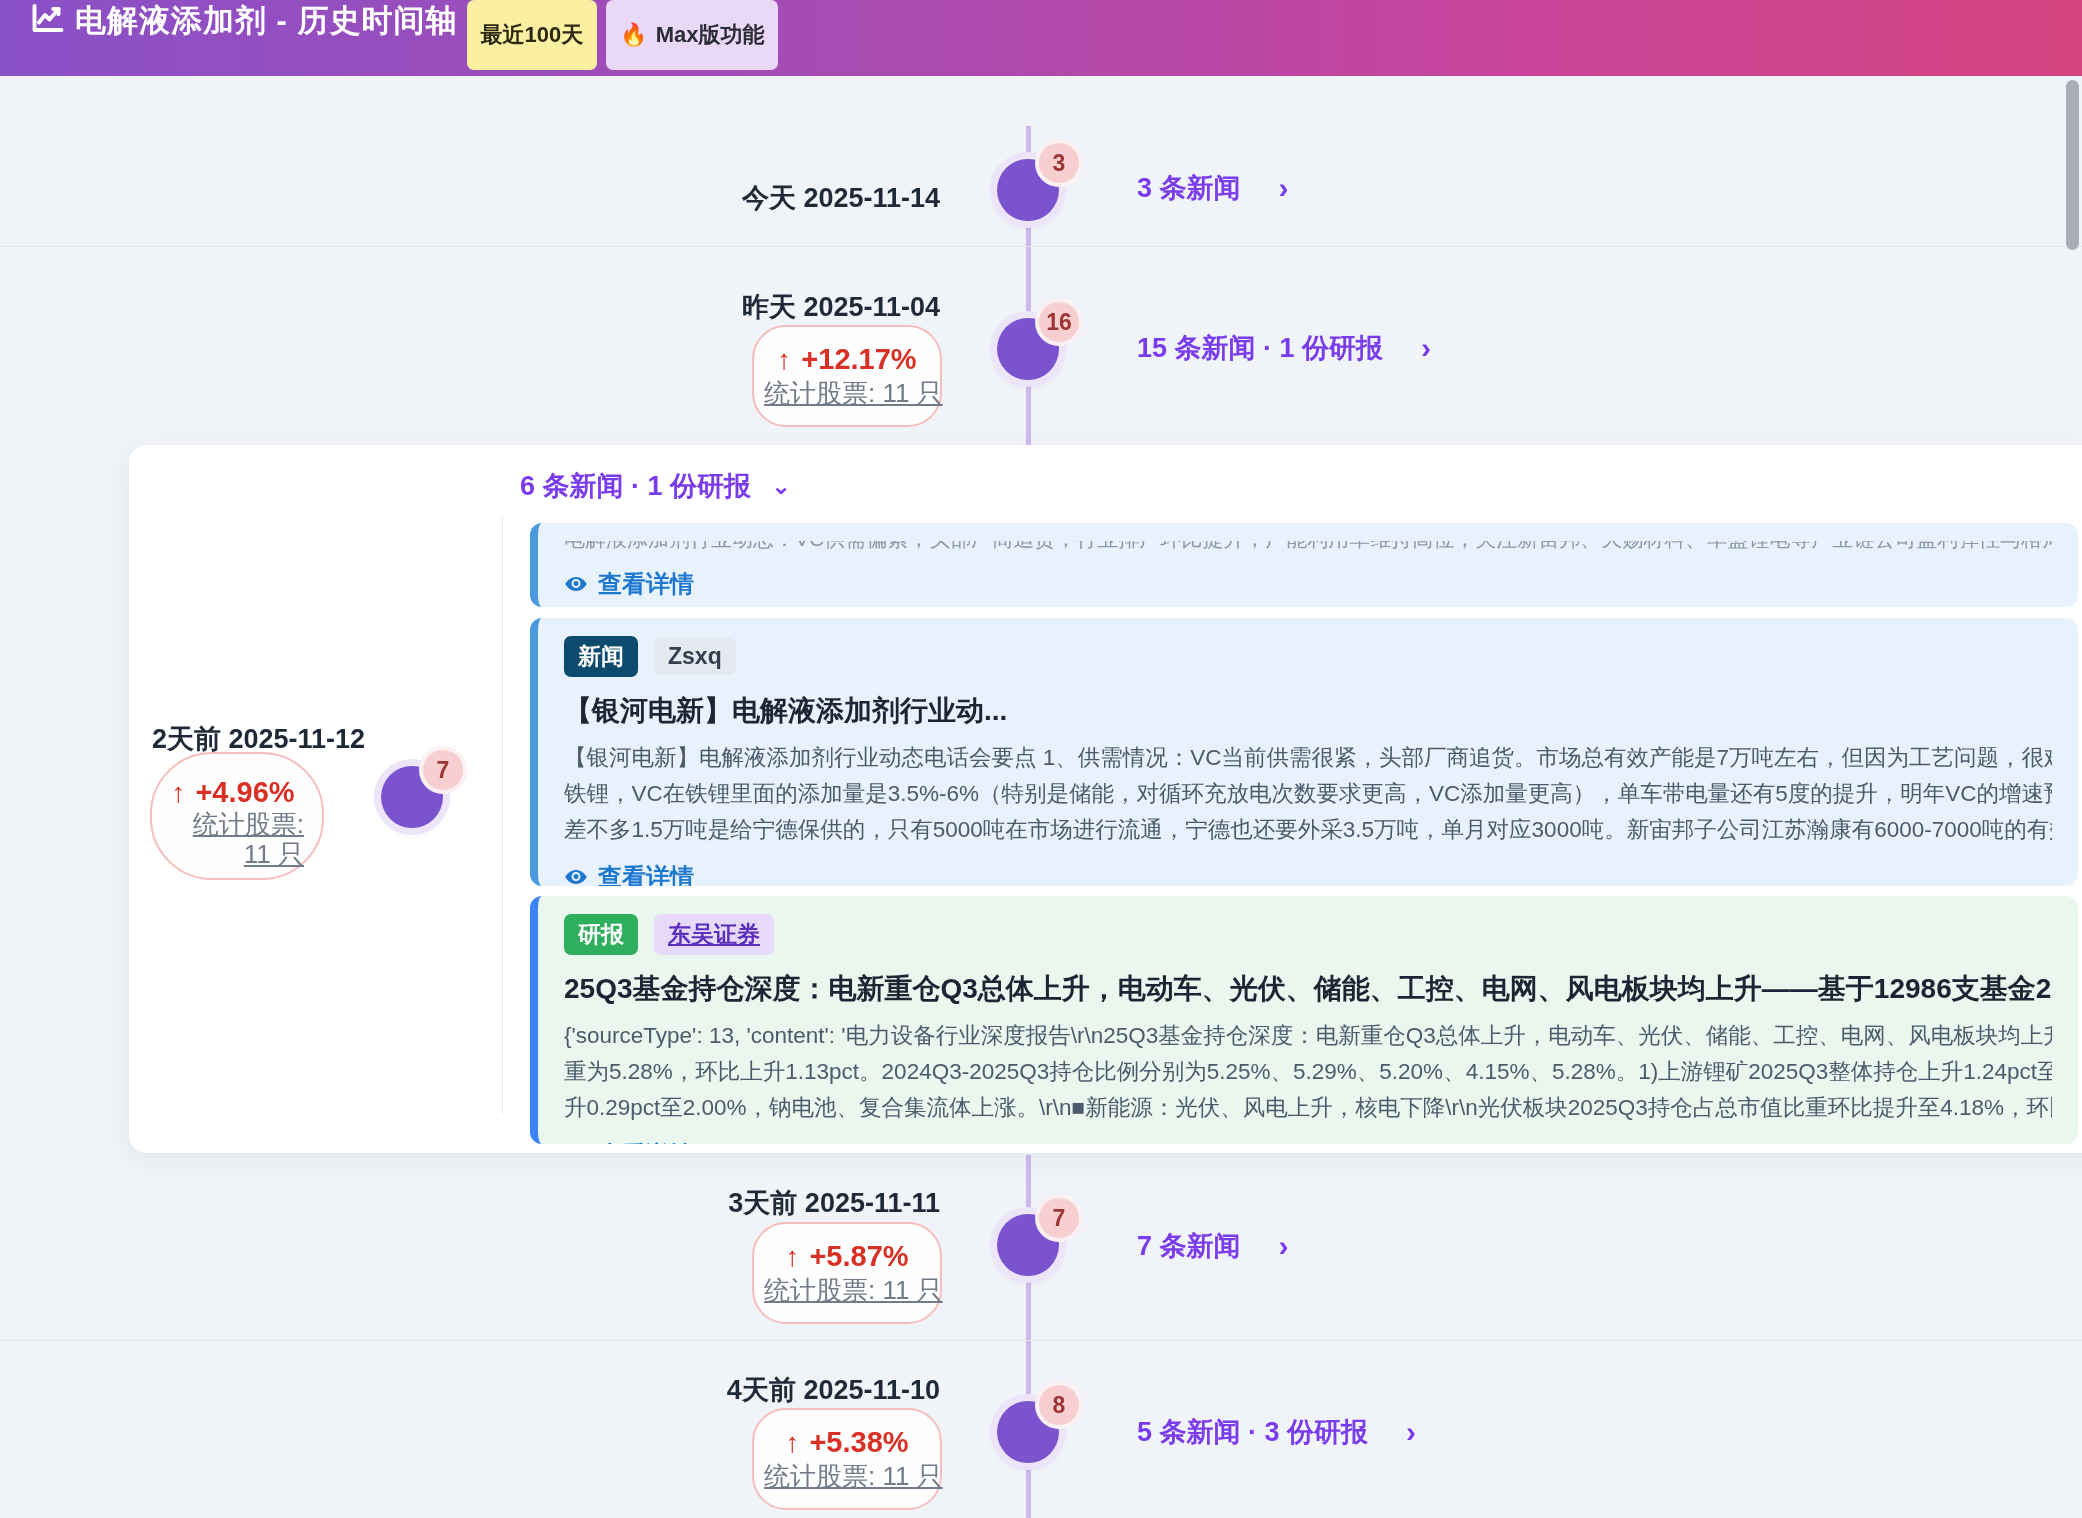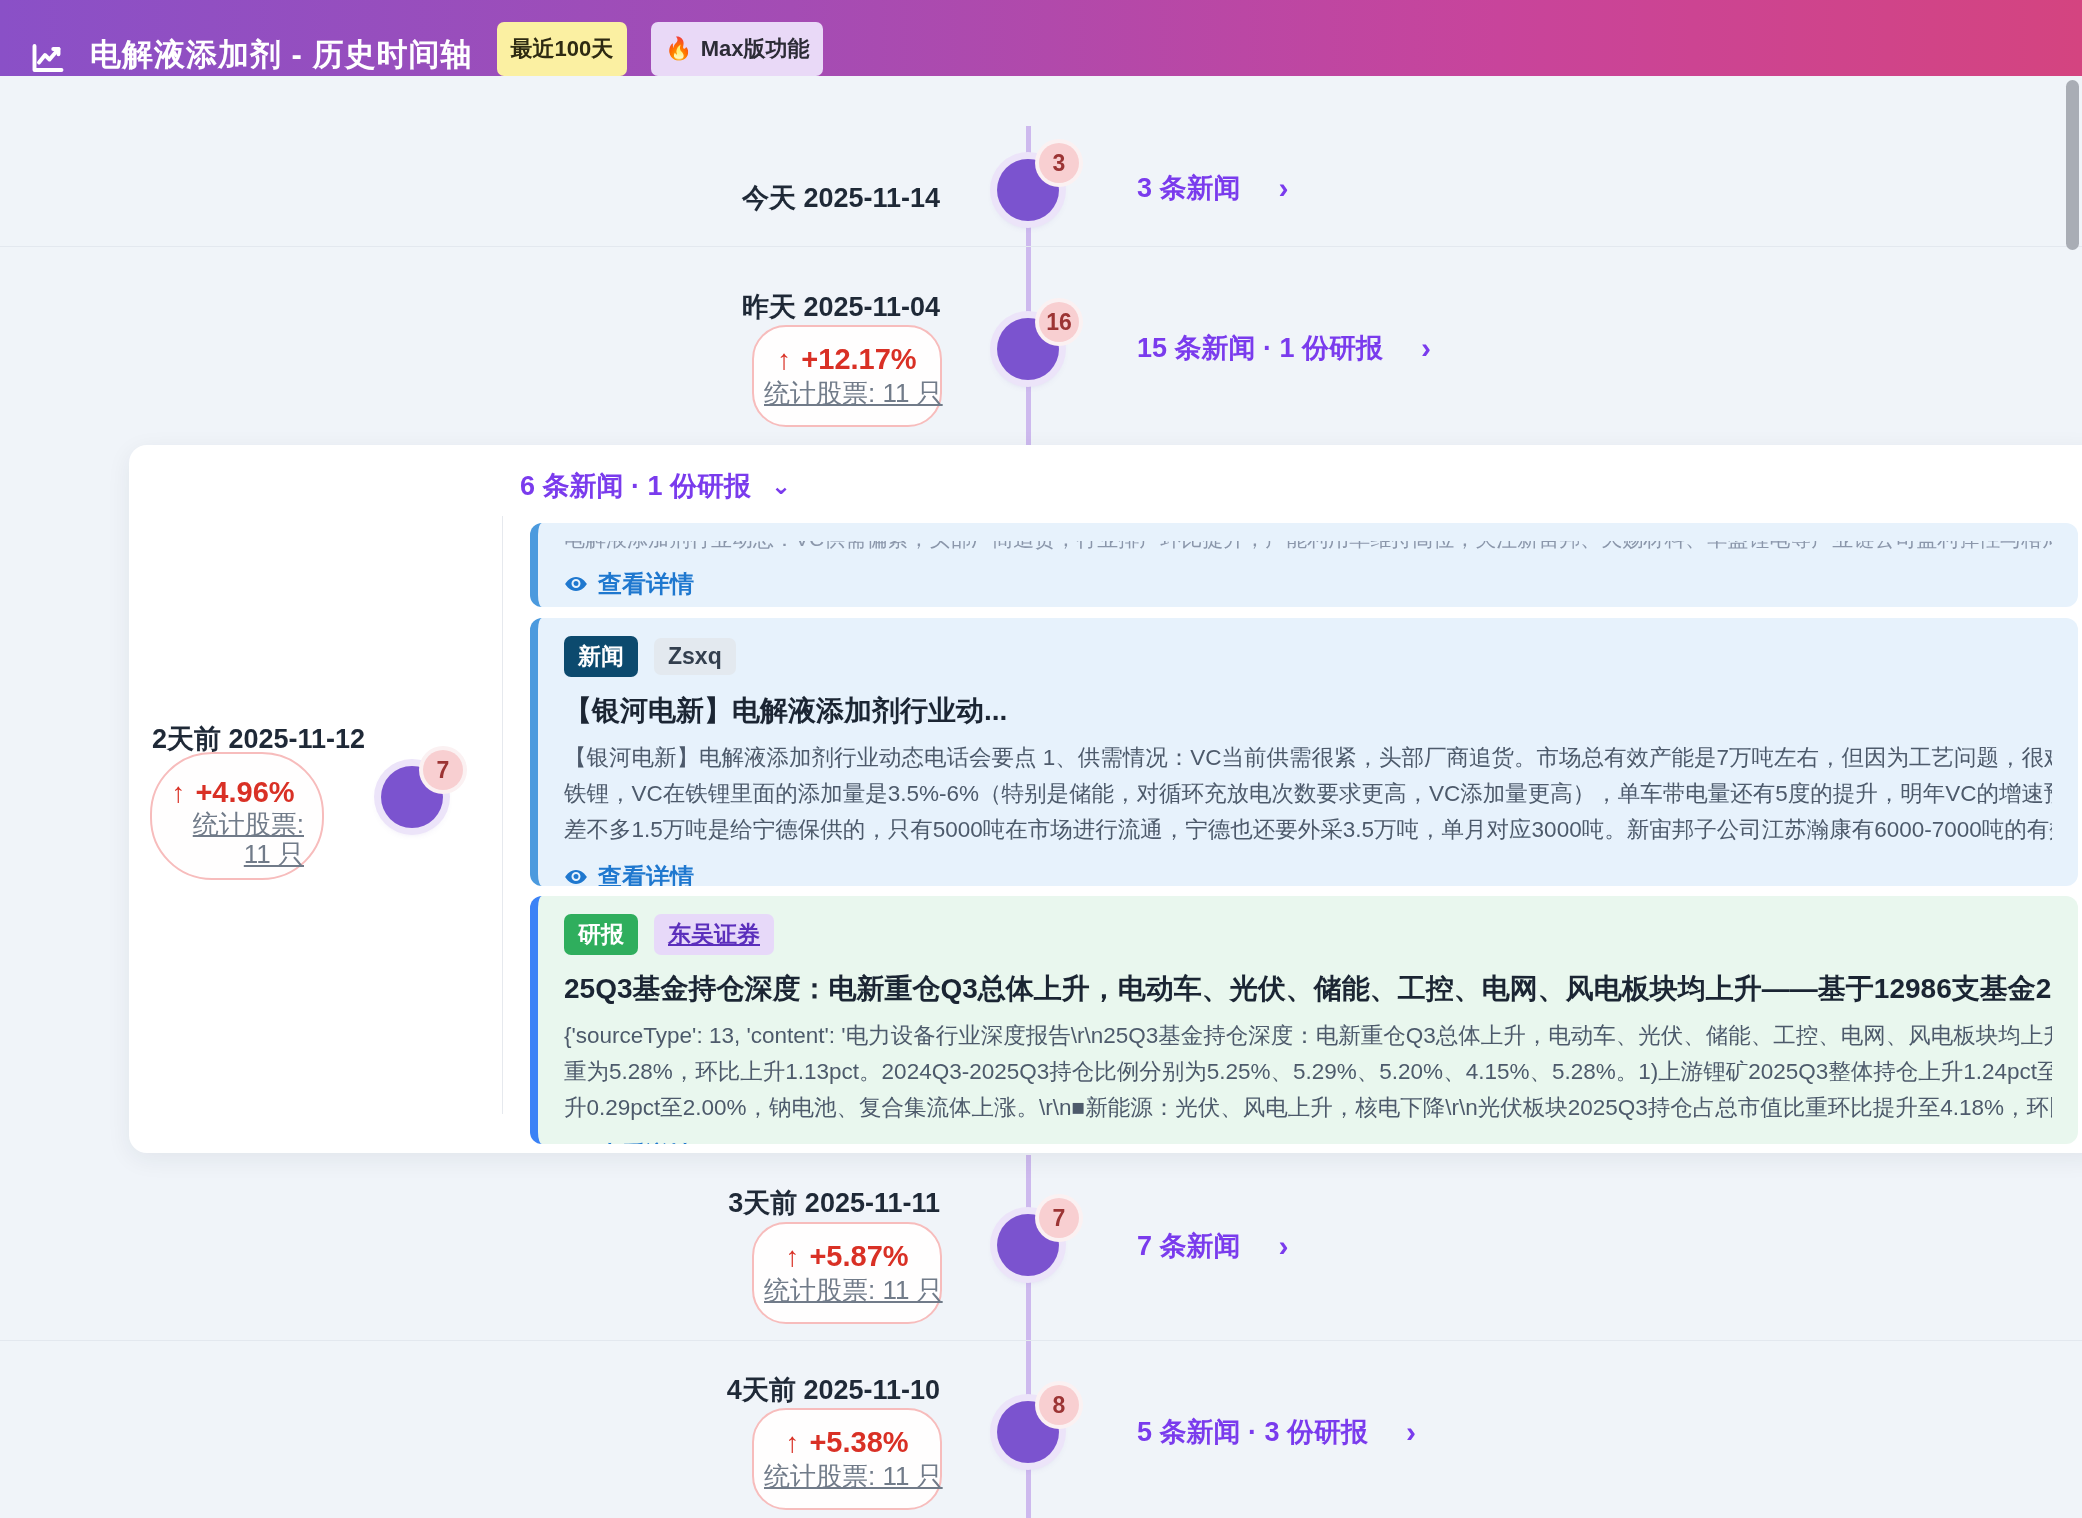--- a/index.html
+++ b/index.html
@@ -1,25 +1,25 @@
 <!DOCTYPE html>
 <html><head>
 <meta charset="utf-8">
 <style>
   html,body{margin:0;padding:0;}
   body{font-family:"Liberation Sans","DejaVu Sans",sans-serif;}
   .screen{position:relative;width:2082px;height:1518px;background:#f0f4f9;overflow:hidden;}
 
   
   .header{position:absolute;left:0;top:0;width:2082px;height:76px;box-sizing:border-box;
-    display:flex;align-items:flex-end;gap:24px;padding:0 30px;
+    display:flex;align-items:flex-start;gap:9px;padding:0 30px;
     background:linear-gradient(90deg,#8a50c7 0%,#a44cb4 38%,#c8449b 72%,#d44480 100%);}
   .hicon{display:flex;align-items:center;}
   .htitle{color:#fff;font-weight:bold;font-size:31px;letter-spacing:1px;}
-  .hbadge{font-size:22px;font-weight:bold;border-radius:7px;padding:12px 14px;white-space:nowrap;}
+  .hbadge{font-size:22px;font-weight:bold;border-radius:7px;padding:20px 14px;white-space:nowrap;}
   .hbadge.yellow{background:#fbf0a2;color:#2e2a12;}
   .hbadge.lilac{background:#e9d9f7;color:#2c2c36;display:flex;align-items:center;gap:8px;}
 
   
   .tl-line{position:absolute;left:1026px;width:5px;background:#cdb9ee;}
   .node{position:absolute;width:62px;height:62px;border-radius:50%;background:#7b53cf;
     box-shadow:0 0 0 7px #ece4f9,0 3px 8px rgba(100,70,180,.35);}
   .nbadge{position:absolute;top:-16px;right:-20px;min-width:40px;height:40px;padding:0 6px;box-sizing:border-box;
     border-radius:20px;background:#f8cfd1;color:#9c3434;font-weight:bold;font-size:23px;
     display:flex;align-items:center;justify-content:center;box-shadow:0 0 0 4px #fbf1f2;}

